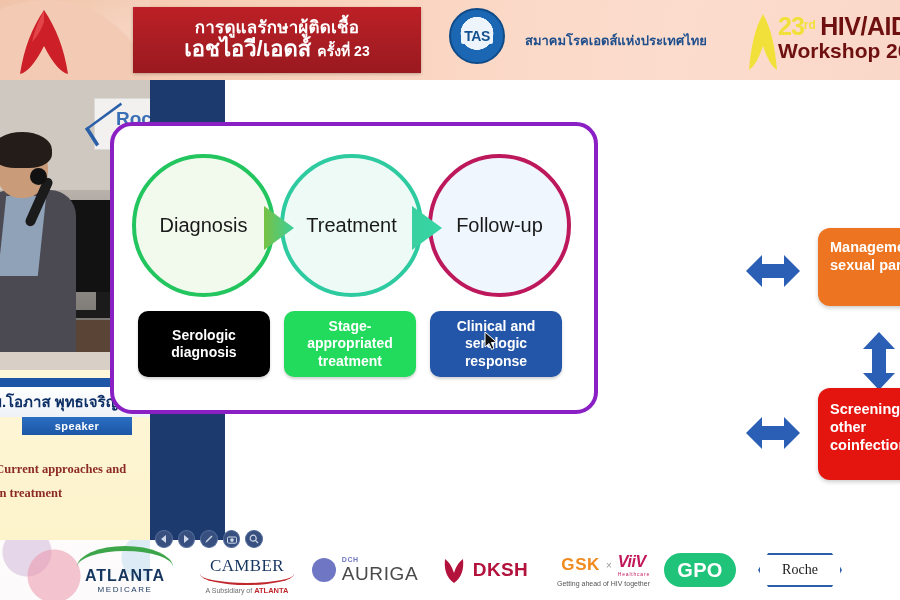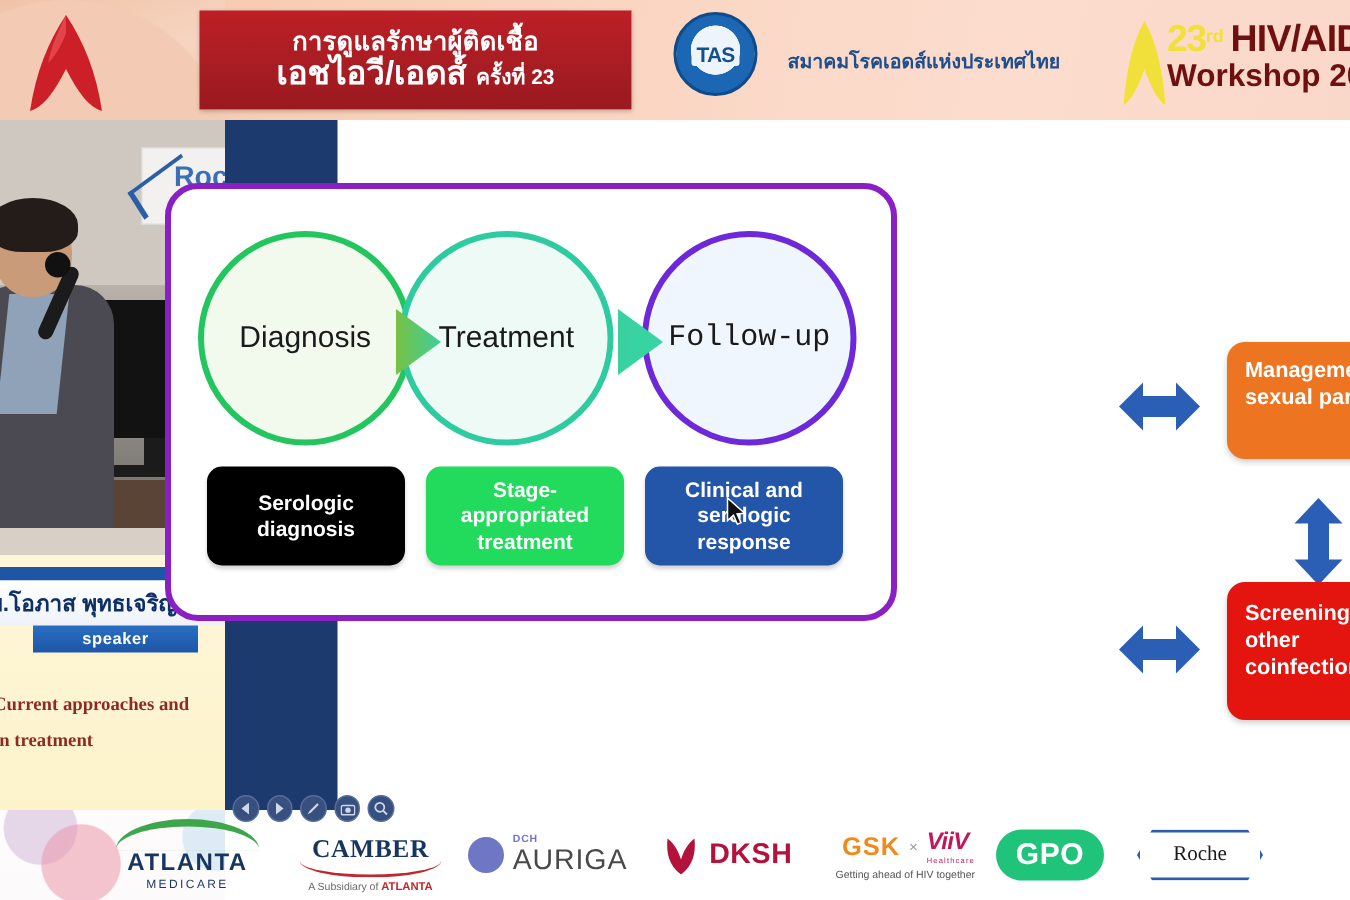--- a/index.html
+++ b/index.html
@@ -122,22 +122,22 @@
   }
   .slide-title{position:absolute;left:120px;top:124px;font-size:26px;font-weight:bold;color:#7a1ea8;}
 
   .panel{position:absolute;left:110px;top:122px;width:488px;height:292px;
          border:4px solid #8a1fc4;border-radius:22px;box-sizing:border-box;background:#fff;}
 
   .circ{position:absolute;top:28px;width:143px;height:143px;border-radius:50%;box-sizing:border-box;
         display:flex;align-items:center;justify-content:center;}
   .circ span{font-size:20px;color:#1a1a1a;font-weight:500;}
   .c1{left:18px;border:4px solid #22c55e;background:#f2faee;}
-  .c2{left:152px;border:4px solid #2ecba0;background:#eefaf6;}
-  .c3{left:314px;border:4px solid #6d28d9;background:#eff6fd;font-family:Liberation Mono, monospace;}
+  .c2{left:166px;border:4px solid #2ecba0;background:#eefaf6;}
+  .c3{left:314px;border:4px solid #be185d;background:#eff6fd;}
 
   .arr{position:absolute;top:80px;width:52px;height:44px;}
   .arr svg{display:block;}
   .a1{left:150px;}
   .a2{left:298px;}
 
   .sbox{position:absolute;top:185px;width:132px;height:66px;border-radius:10px;
         display:flex;align-items:center;justify-content:center;text-align:center;
         color:#ffffff;font-size:14px;font-weight:bold;line-height:1.22;box-sizing:border-box;padding:0 6px;
         box-shadow:0 2px 3px rgba(0,0,0,.18);}
@@ -167,21 +167,21 @@
 
   
   .sponsors{position:absolute;left:0;top:540px;width:900px;height:60px;}
   .sp{position:absolute;display:flex;align-items:center;justify-content:center;height:60px;}
   .sp-atlanta{left:60px;width:130px;flex-direction:column;}
   .sp-at-arc{width:96px;height:16px;border-top:5px solid #3ea64a;border-radius:50%/100% 100% 0 0;}
   .sp-at-t{font-size:16px;font-weight:bold;color:#16365f;letter-spacing:1px;line-height:1;margin-top:1px;}
   .sp-at-s{font-size:8px;color:#16365f;letter-spacing:1.6px;margin-top:1px;}
 
   .sp-camber{left:192px;width:110px;flex-direction:column;}
-  .sp-cb-t{font-size:17px;font-weight:bold;color:#16365f;font-family:"Liberation Serif",serif;letter-spacing:.4px;line-height:1;margin-top:12px;}
+  .sp-cb-t{font-size:17px;font-weight:normal;color:#16365f;font-family:"Liberation Serif",serif;letter-spacing:.4px;line-height:1;margin-top:12px;}
   .sp-cb-line{width:94px;height:9px;border-bottom:2px solid #c0272d;border-radius:50%/0 0 100% 100%;}
   .sp-cb-s{font-size:7px;color:#6b6b6b;margin-top:1px;}
   .sp-cb-s b{color:#c0272d;font-size:7.5px;}
 
   .sp-auriga{left:300px;width:130px;}
   .sp-au-mark{width:24px;height:24px;border-radius:50%;background:#6f76c4;margin-right:6px;}
   .sp-au-t{font-size:19px;color:#4a4a4a;letter-spacing:.6px;}
   .sp-au-dch{font-size:7px;color:#6f76c4;font-weight:bold;letter-spacing:.6px;}
 
   .sp-dksh{left:420px;width:130px;}

